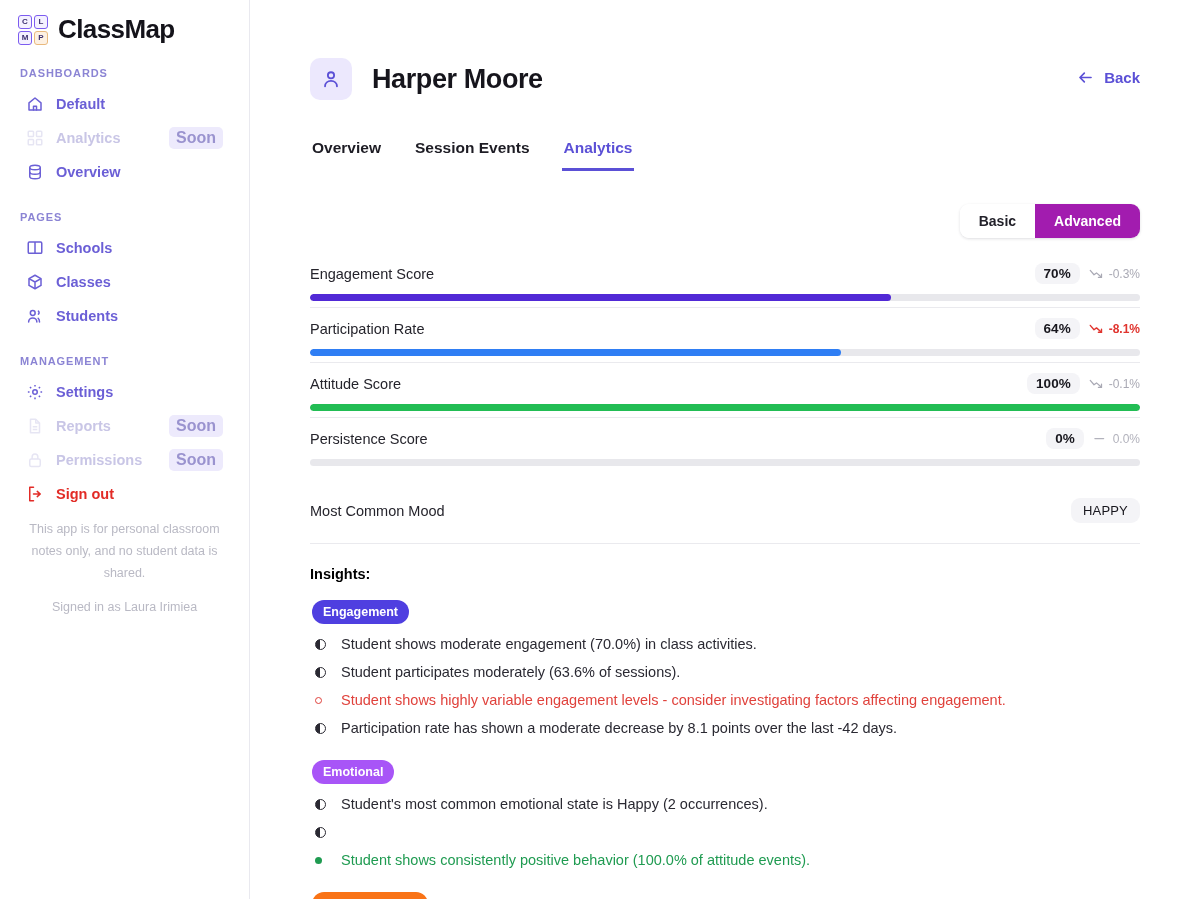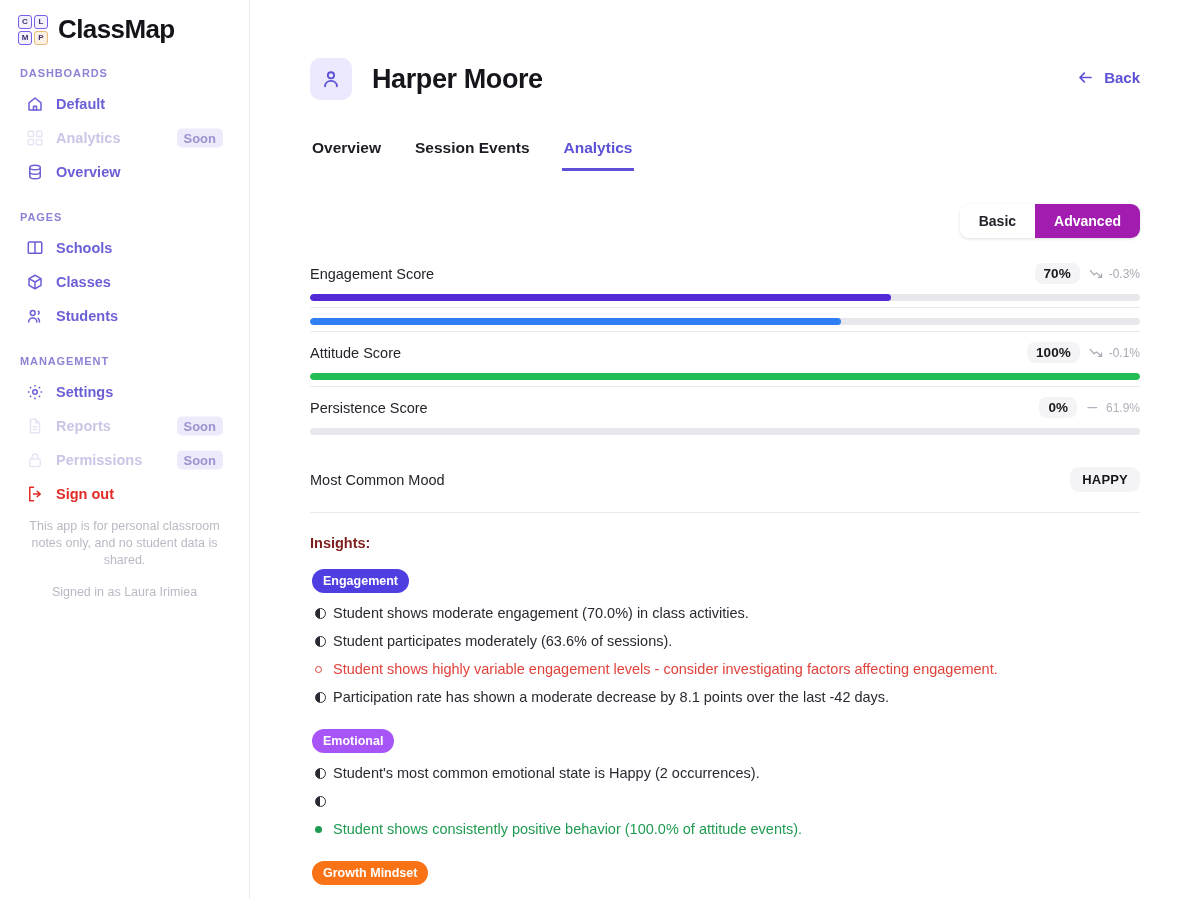--- a/index.html
+++ b/index.html
@@ -45,29 +45,29 @@
     padding: 8px 14px 8px 26px;
     font-size: 14.5px; font-weight: 600; color: #6b5fd6;
     position: relative; cursor: pointer;
   }
   .nav-item .ico { width: 18px; height: 18px; display: block; flex: 0 0 18px; }
   .nav-item.muted { color: #c9c6e6; cursor: default; }
   .nav-item.muted .ico { opacity: 0.45; }
   .nav-item.danger { color: #e22b26; }
   .soon-badge {
     position: absolute; right: 26px; top: 50%; transform: translateY(-50%);
-    background: #edeafc; color: #9a93cf; font-size: 13px; font-weight: 600;
+    background: #edeafc; color: #9a93cf; font-size: 16px; font-weight: 600;
     border-radius: 5px; padding: 3px 7px; line-height: 1;
   }
   .sidebar-foot {
     position: absolute; left: 0; right: 0; top: 518px;
     padding: 0 26px; text-align: center;
   }
   .foot-note {
-    font-size: 12.5px; color: #b9b9c4; line-height: 17px;
+    font-size: 12.5px; color: #b9b9c4; line-height: 22px;
   }
   .foot-signed { font-size: 12.5px; color: #b9b9c4; margin-top: 16px; }
 
   
   .main { flex: 1; position: relative; padding: 0 60px 0 60px; }
   .page-head { display: flex; align-items: center; padding-top: 58px; }
   .avatar {
     width: 42px; height: 42px; border-radius: 10px; background: #ece8fd;
     display: flex; align-items: center; justify-content: center; flex: 0 0 42px;
   }
@@ -121,31 +121,31 @@
   .fill { height: 100%; border-radius: 4px; }
   .divider { height: 1px; background: #eaeaee; margin: 6px 0 0 0; }
 
   .mood-row {
     display: flex; align-items: center; justify-content: space-between;
     padding: 22px 0 20px 0; border-bottom: 1px solid #eaeaee;
   }
   .mood-label { font-size: 14.5px; color: #25242c; }
   .mood-badge {
     background: #f4f4f7; border-radius: 9px; padding: 5px 12px;
-    font-size: 13px; font-weight: 700; color: #17161d; letter-spacing: .2px;
+    font-size: 13px; font-weight: 400; color: #17161d; letter-spacing: .2px;
   }
 
   .insights { padding-top: 22px; }
-  .insights-title { font-size: 14.5px; font-weight: 700; color: #7f1d1d; }
+  .insights-title { font-size: 14.5px; font-weight: 700; color: #000000; }
   .cat-badge {
     display: inline-block; border-radius: 12px; color: #fff;
     font-size: 12.5px; font-weight: 700; padding: 5px 11px; margin: 18px 0 6px 2px;
   }
   .insight-line {
-    display: flex; align-items: flex-start; gap: 4px;
+    display: flex; align-items: flex-start; gap: 12px;
     font-size: 14.5px; line-height: 28px; color: #2a2932; padding-left: 5px;
   }
   .insight-line.warn { color: #e0423c; }
   .insight-line.good { color: #1f9b51; }
   .bullet { flex: 0 0 14px; display: flex; align-items: center; justify-content: flex-start; height: 28px; }
   .bul-half {
     width: 11px; height: 11px; border-radius: 50%;
     background: linear-gradient(90deg, #2a2932 0 50%, #ffffff 50% 100%);
     border: 1.4px solid #2a2932;
   }
@@ -335,20 +335,33 @@
             </span>
           </span>
         </div>
         <div class="track">
           <div class="fill" id="fill0" style="width: 70%; background: rgb(81, 41, 214);"></div>
         </div>
         <div class="divider"></div>
       </div>
 
       <div class="metric-row">
+        <div class="metric-head">
+          <span class="metric-label">Participation Rate</span>
+          <span class="metric-right">
+            <span class="pct-badge">64%</span>
+            <span class="delta neg-strong">
+              <svg width="15" height="13" viewBox="0 0 24 20" fill="none" stroke="#e0342e" stroke-width="2.2" stroke-linecap="round" stroke-linejoin="round">
+                  <path d="M2 5l6 7 4-3 8 7"></path>
+                  <path d="M20 11v5h-5"></path>
+                </svg>
+              <span>-8.1%</span>
+            </span>
+          </span>
+        </div>
         <div class="track">
           <div class="fill" id="fill1" style="width: 64%; background: rgb(47, 126, 244);"></div>
         </div>
         <div class="divider"></div>
       </div>
 
       <div class="metric-row">
         <div class="metric-head">
           <span class="metric-label">Attitude Score</span>
           <span class="metric-right">
@@ -370,21 +383,21 @@
 
       <div class="metric-row">
         <div class="metric-head">
           <span class="metric-label">Persistence Score</span>
           <span class="metric-right">
             <span class="pct-badge">0%</span>
             <span class="delta flat">
               <svg width="15" height="13" viewBox="0 0 24 20" fill="none" stroke="#b2b2bc" stroke-width="2" stroke-linecap="round">
                   <path d="M3 10h14"></path>
                 </svg>
-              <span>61.9%</span>
+              <span>0.0%</span>
             </span>
           </span>
         </div>
         <div class="track">
           <div class="fill" id="fill3" style="width: 0%; background: rgb(232, 232, 236);"></div>
         </div>
       </div>
 
       <div class="mood-row">
         <span class="mood-label">Most Common Mood</span>

